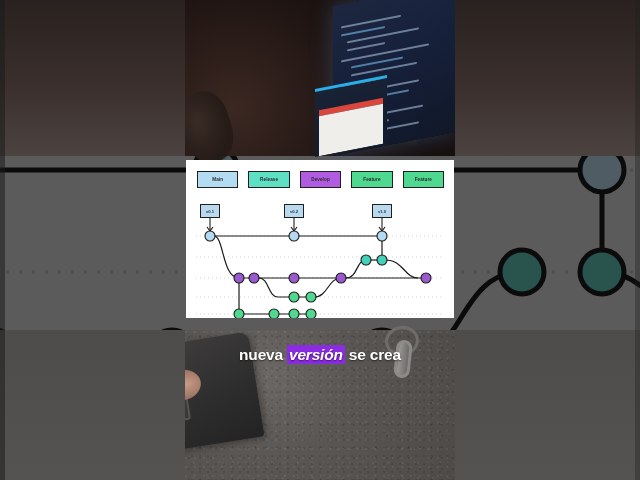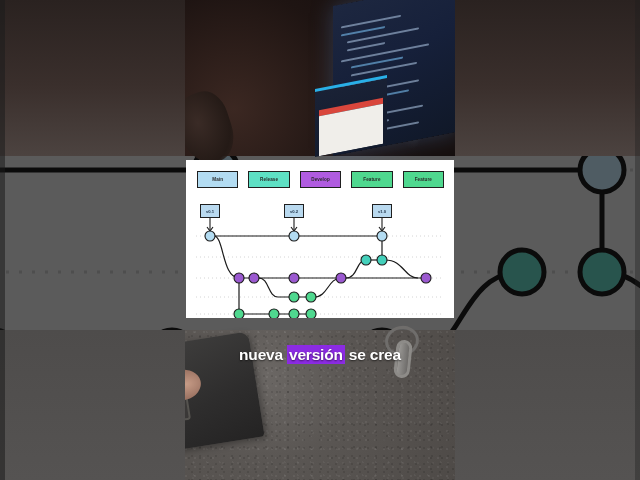--- a/index.html
+++ b/index.html
@@ -142,20 +142,21 @@
     font-size:15.5px; font-weight:bold;
     color:#ffffff;
     letter-spacing:-0.2px;
     text-shadow: 0 1px 2px rgba(0,0,0,0.6);
     white-space:nowrap;
   }
   #caption .hl {
     background:#8B2BE2;
     color:#fff;
     padding:1px 2px;
+    font-style:italic;
   }
 
   
   #diagram {
     position:absolute; left:186px; top:160px; width:268px; height:158px;
     background:#ffffff;
     overflow:hidden;
   }
   .legend {
     position:absolute; left:11px; top:11px; right:10px;

